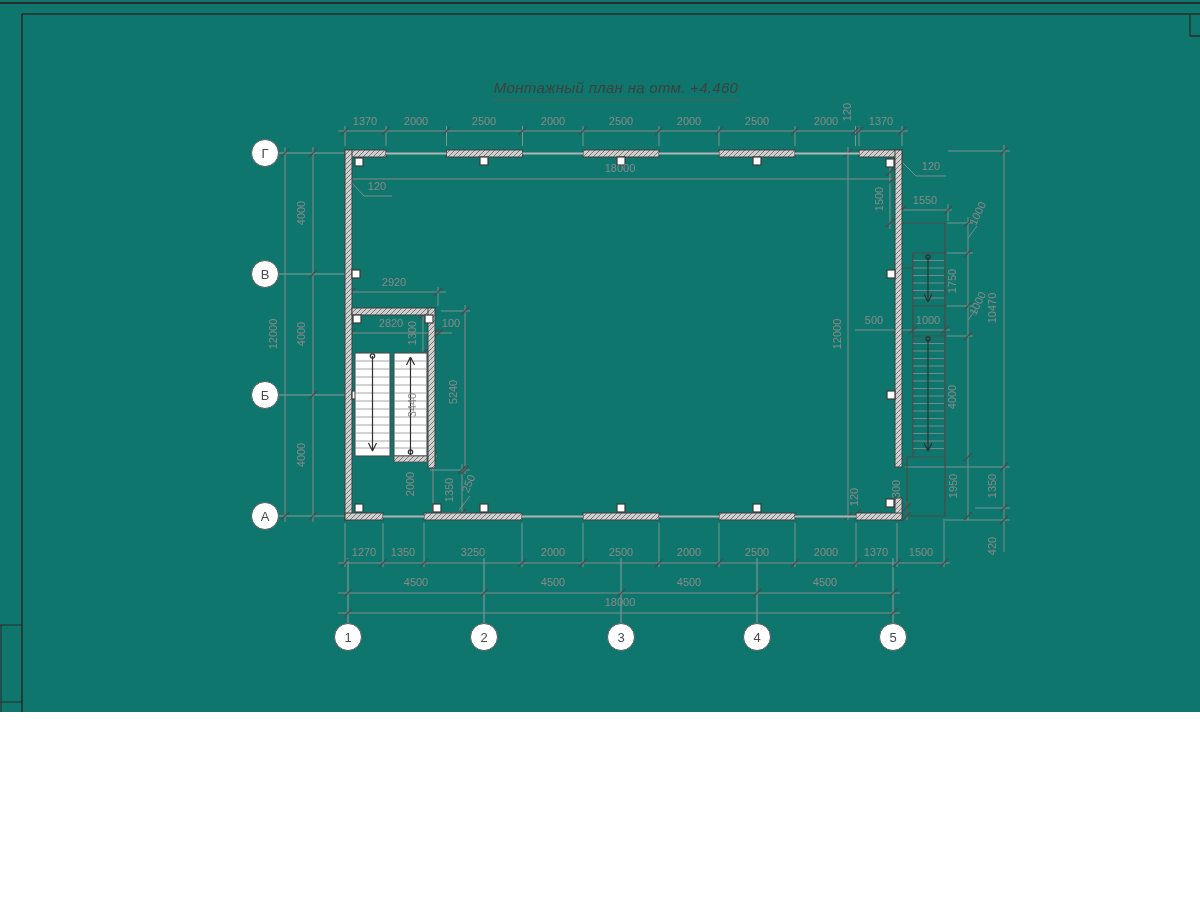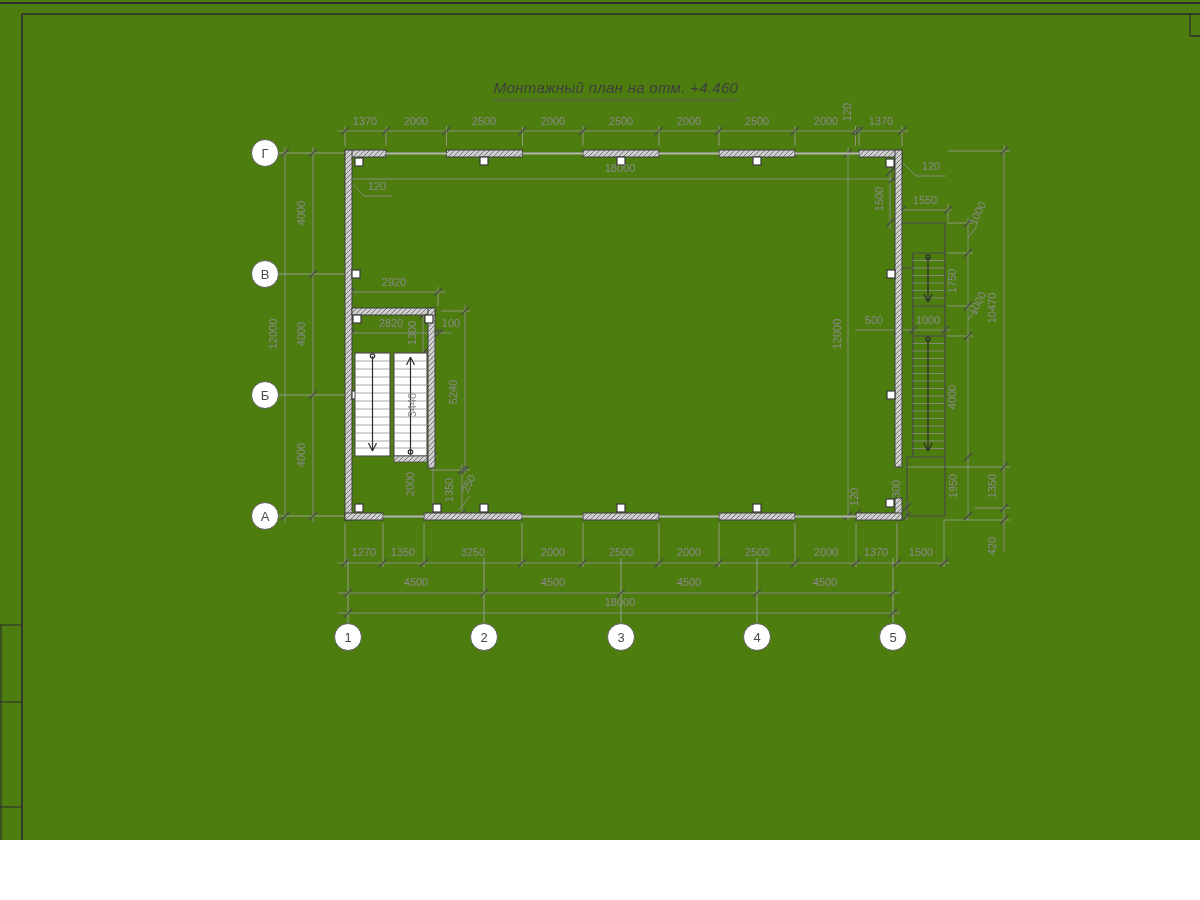--- a/index.html
+++ b/index.html
@@ -1,16 +1,16 @@
 <!DOCTYPE html>
 <html><head>
 <meta charset="utf-8">
 <style>
   html,body{margin:0;padding:0;background:#fff;}
-  .sheet{position:relative;width:1200px;height:840px;background:#4d7c0f;overflow:hidden;
+  .sheet{position:relative;width:1200px;height:712px;background:#0f766e;overflow:hidden;
          font-family:"Liberation Sans",sans-serif;text-decoration:underline;}
   svg{position:absolute;left:0;top:0;}
   text{font-family:"Liberation Sans",sans-serif;}
   .dim-text{font-size:11px;fill:#8a8a8a;}
   .axis-text{font-size:13px;fill:#4a4a4a;}
   .title-text{font-size:15px;font-style:italic;fill:#3f3f3f;letter-spacing:.3px;}
 </style>
 </head>
 <body>
 

